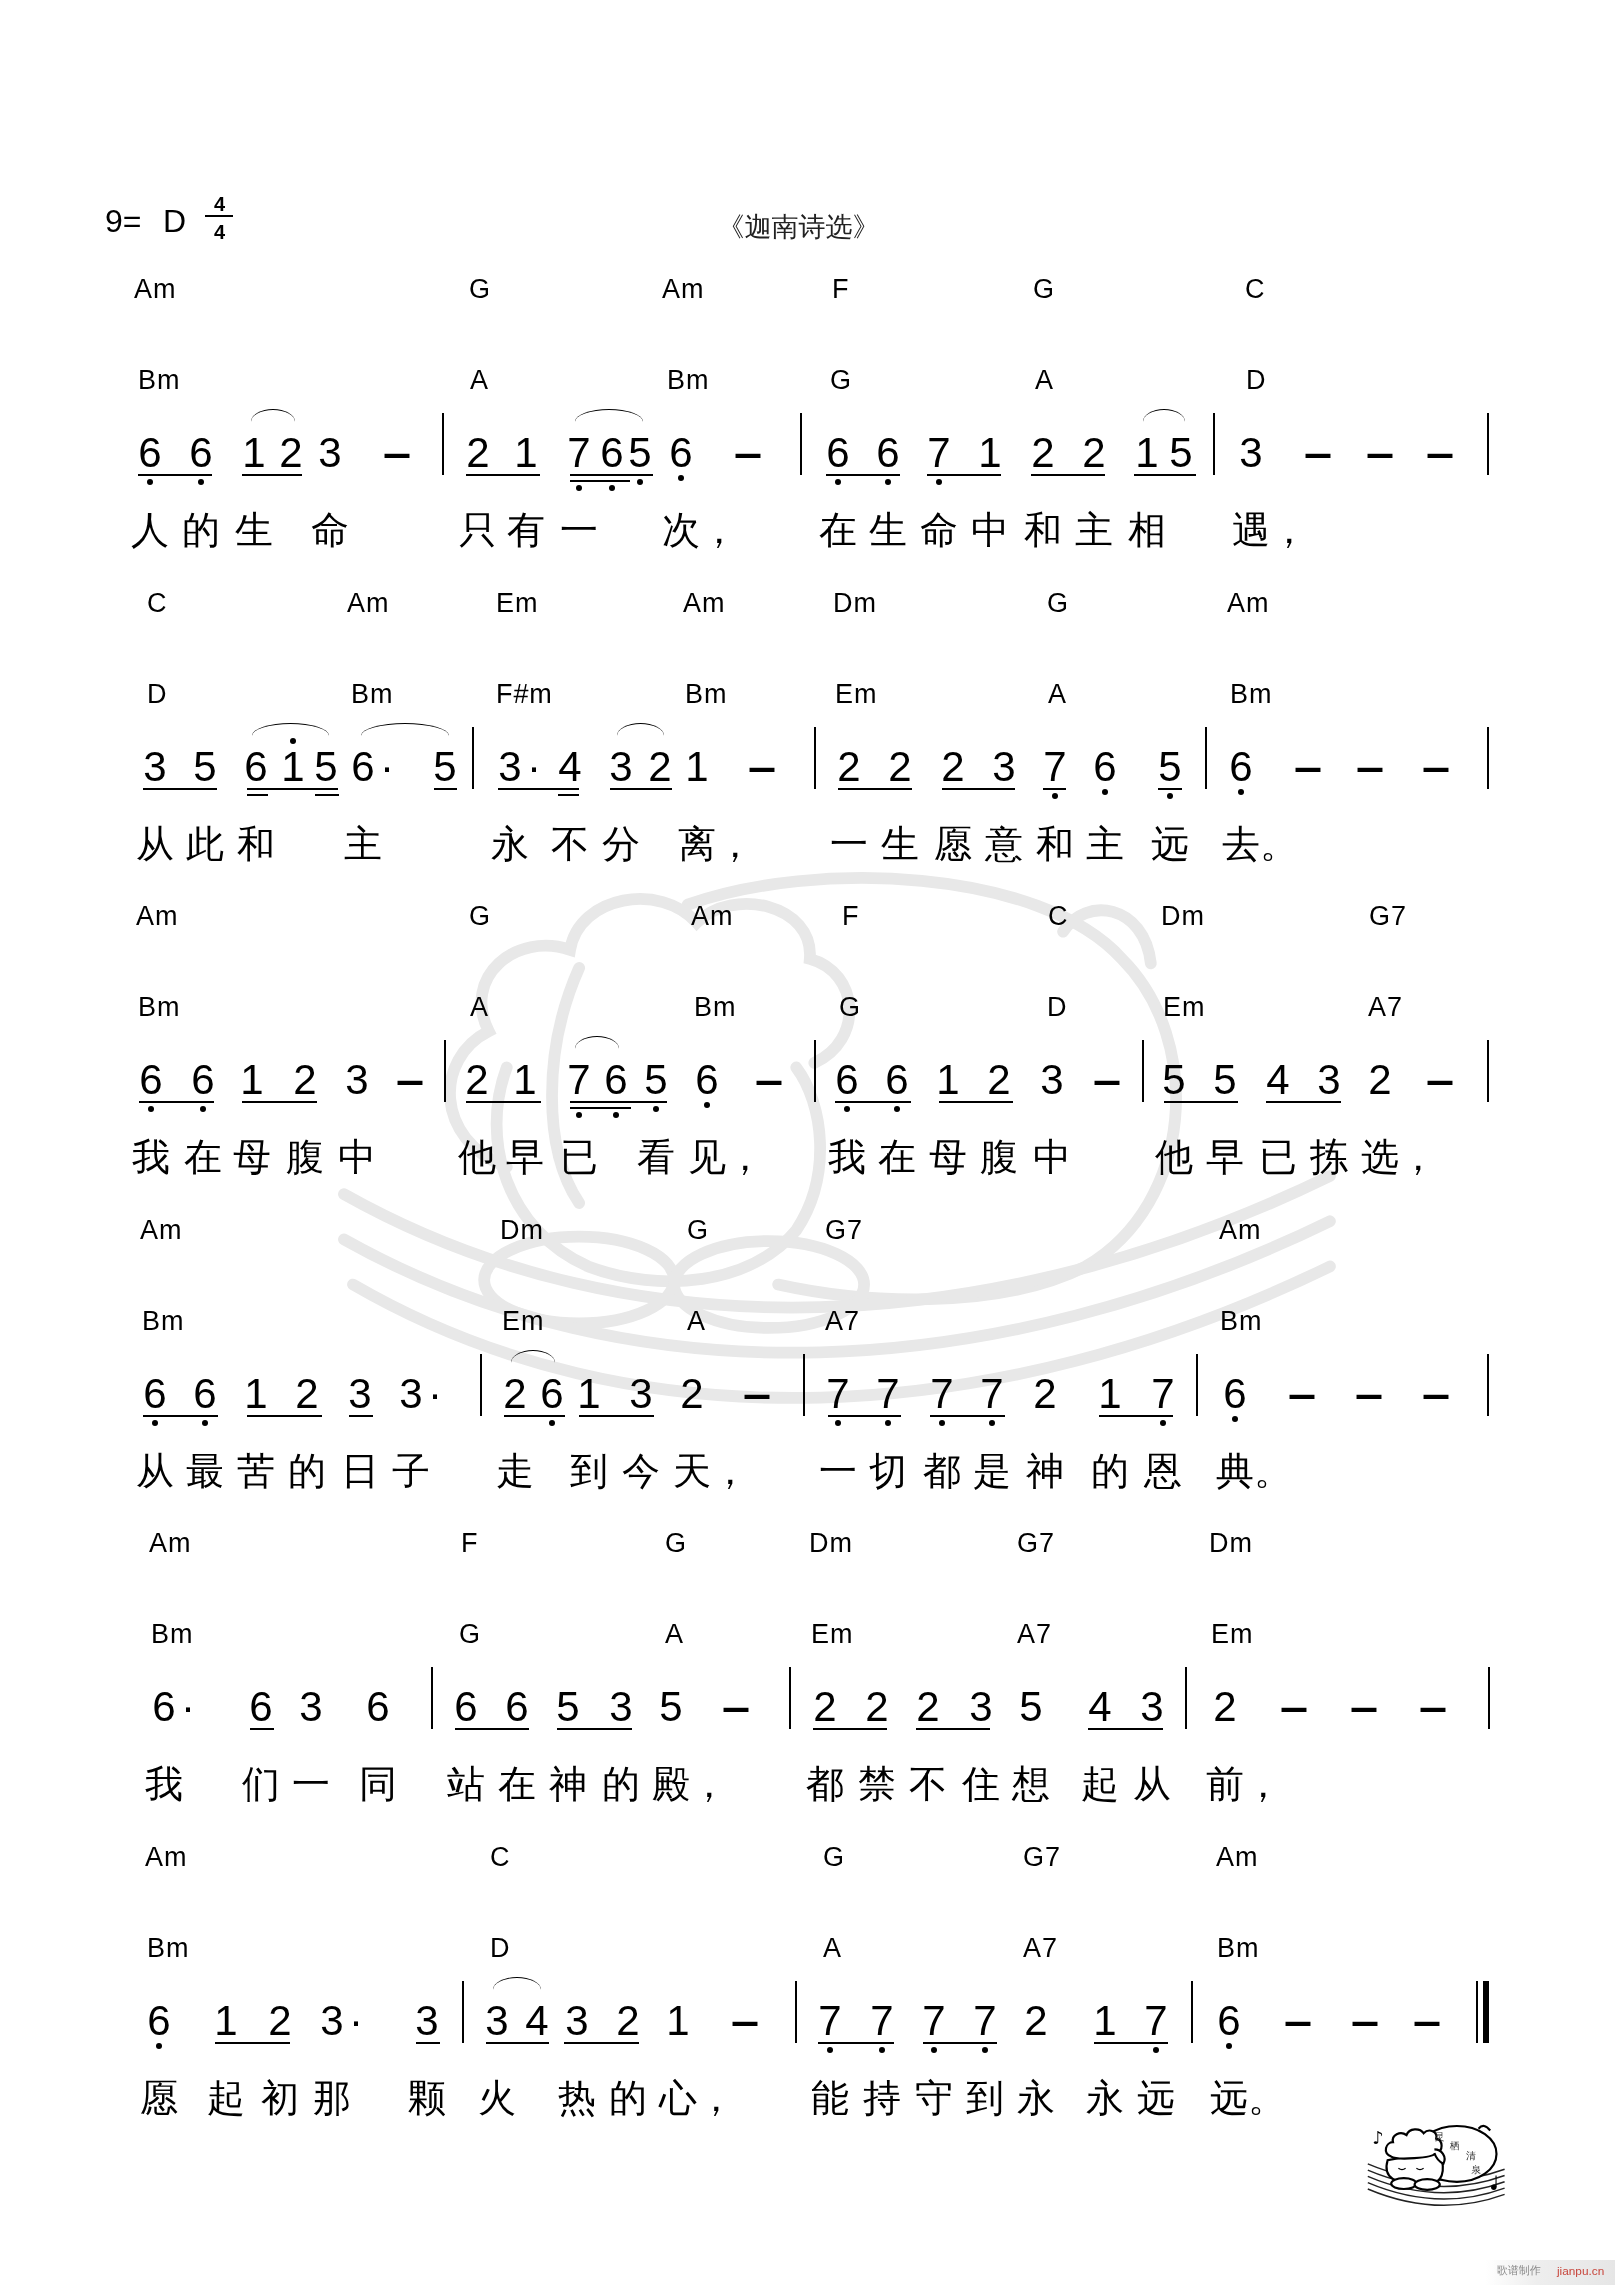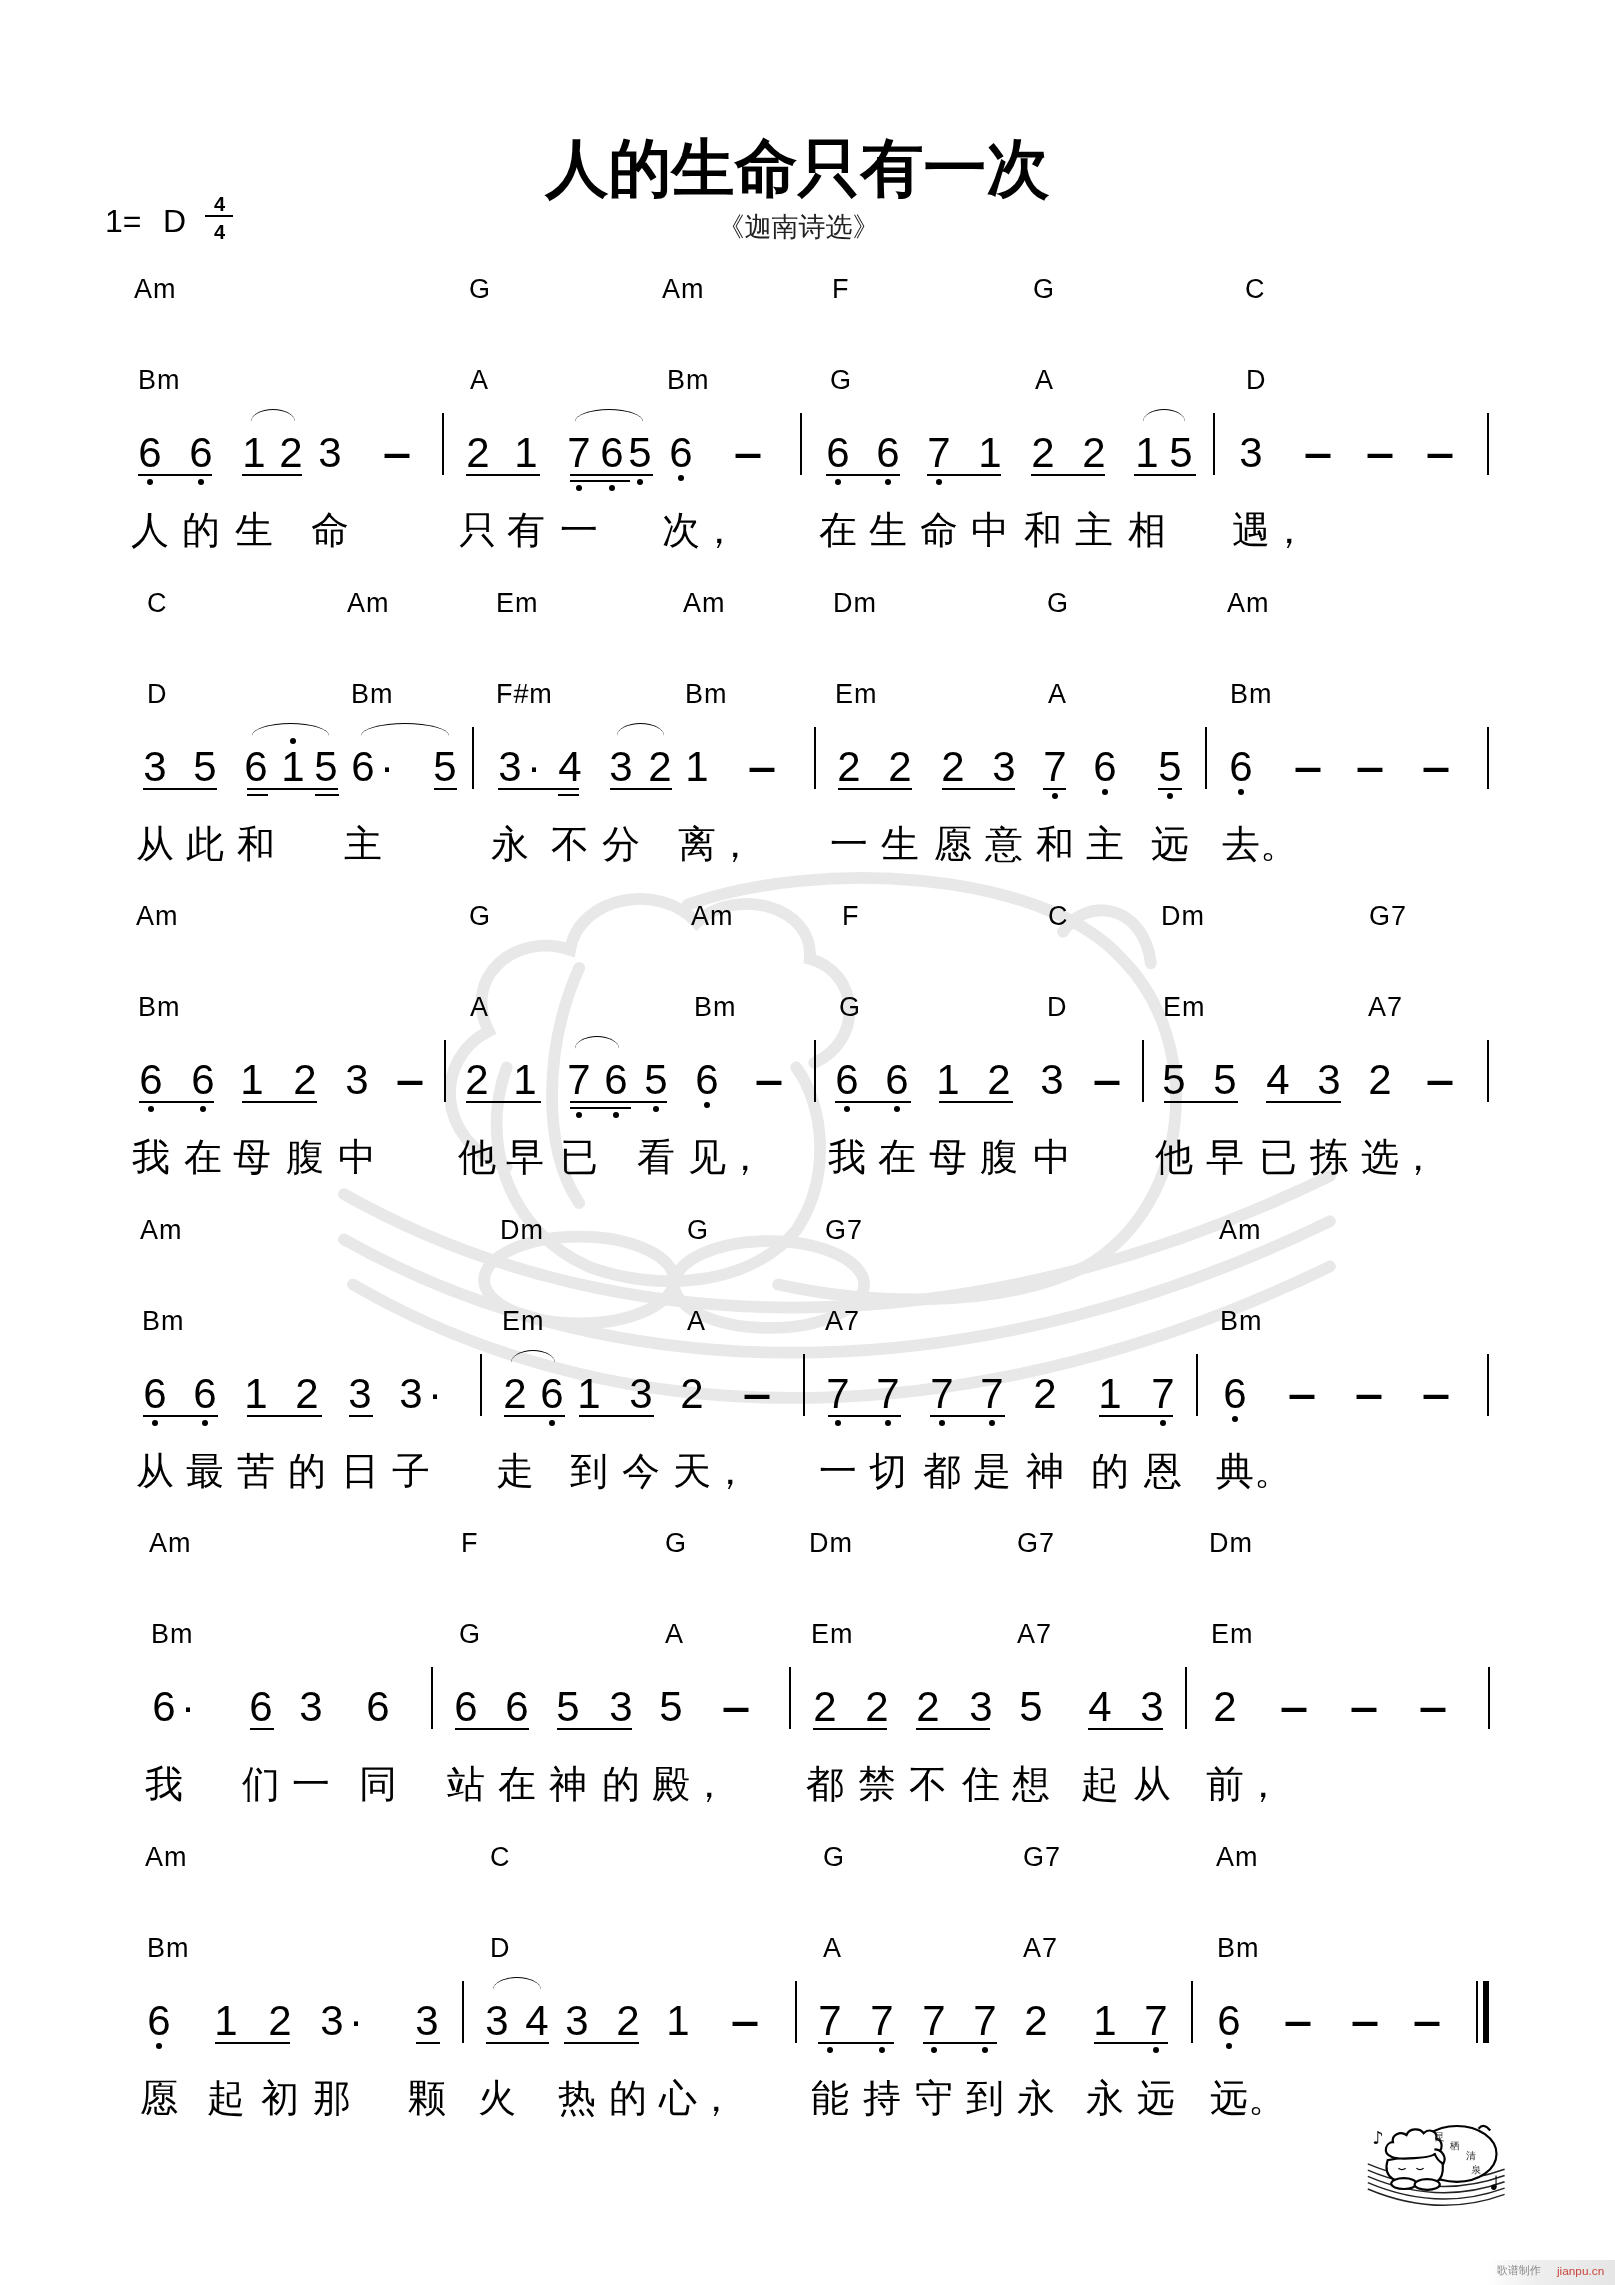--- a/index.html
+++ b/index.html
@@ -48,23 +48,22 @@
       <path d="M560 1180 C530 1260 560 1360 650 1400 C730 1430 830 1420 880 1360 C920 1300 910 1220 880 1180"></path>
       <path d="M640 1070 C600 1160 600 1270 640 1330"></path>
       <ellipse cx="640" cy="1415" rx="105" ry="48"></ellipse>
       <ellipse cx="850" cy="1420" rx="105" ry="48"></ellipse>
       <path d="M380 1320 C700 1500 1100 1480 1470 1300"></path>
       <path d="M380 1370 C700 1550 1100 1530 1470 1350"></path>
       <path d="M390 1420 C700 1600 1100 1580 1470 1400"></path>
     </g>
   </svg>
 
-  <div class="title">人的生命只有一次</div>
   <div class="subtitle">《迦南诗选》</div>
-  <div class="key">1= D</div>
+  <div class="key">9= D</div>
   <div class="ts ts-top">4</div>
   <div class="ts-line"></div>
   <div class="ts ts-bot">4</div>
 
   <div class="sys" style="top:271px">
     <span class="c" style="left:134px">Am</span>
     <span class="c" style="left:469px">G</span>
     <span class="c" style="left:662px">Am</span>
     <span class="c" style="left:832px">F</span>
     <span class="c" style="left:1033px">G</span>

